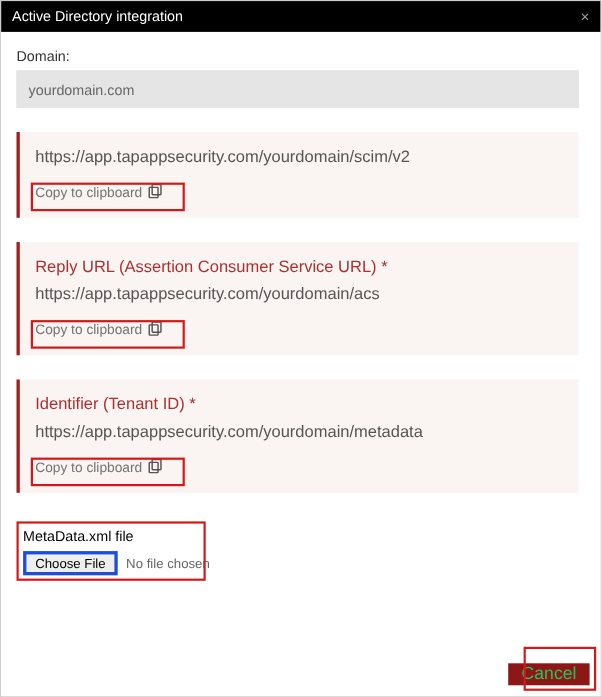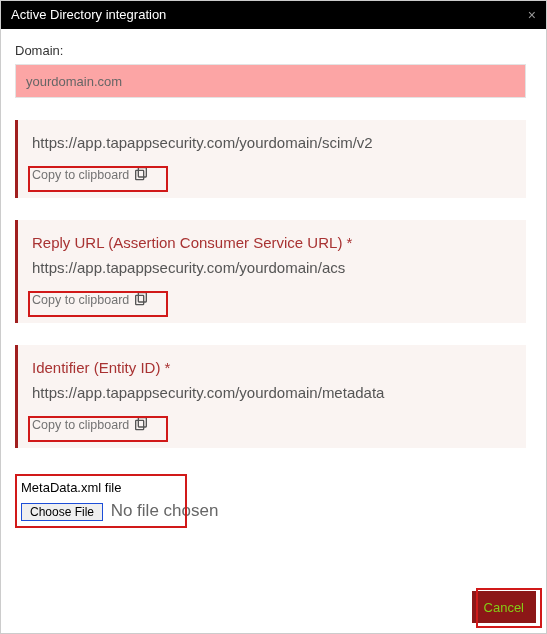--- a/index.html
+++ b/index.html
@@ -34,21 +34,21 @@
     }
     .domain-label {
       font-size: 13px;
       color: #333;
       margin-bottom: 6px;
       display: block;
     }
     .domain-input {
       width: 100%;
       height: 34px;
-      background: #fca5a5;
+      background: #e5e5e5;
       border: 1px solid #e3e3e3;
       padding: 0 10px;
       font-size: 13px;
       color: #666;
     }
     .info-card {
       background: #faf4f2;
       border-left: 3px solid #a01f1f;
       margin-top: 22px;
       padding: 14px 14px 10px 14px;
@@ -89,44 +89,44 @@
       display: inline-block;
       padding: 6px 8px 8px 6px;
     }
     .meta-label {
       font-size: 13px;
       color: #000000;
       margin-bottom: 6px;
     }
     .file-btn {
       font-size: 12px;
-      border: 1px solid #1d4ed8;
+      border: 3px solid #1d4ed8;
       background: #efefef;
       padding: 1px 8px;
       cursor: pointer;
     }
     .file-status {
-      font-size: 17px;
+      font-size: 12px;
       color: #666;
       margin-left: 4px;
     }
     .footer {
       position: absolute;
       bottom: 0;
       right: 0;
       padding: 10px;
       display: flex;
       gap: 8px;
     }
     .btn {
       min-width: 56px;
-      height: 32px;
+      height: 20px;
       border: none;
-      color: #84cc16;
-      font-size: 13px;
+      color: #22c55e;
+      font-size: 16px;
       cursor: pointer;
       padding: 0 12px;
     }
     .btn-cancel { background: #8c1717; }
     .btn-save   { background: #2b2b2b; }
     .save-highlight {
       position: absolute;
       border: 2px solid #d11919;
       width: 66px;
       height: 40px;
@@ -174,21 +174,21 @@
             <rect x="8" y="4" width="12" height="14" rx="1"></rect>
             <rect x="4" y="8" width="12" height="14" rx="1"></rect>
           </svg>
       </span>
     </div>
     <div class="highlight-box" style="left:10px; bottom:6px; width:140px; height:26px;"></div>
   </div>
 
   
   <div class="info-card">
-    <div class="card-title">Identifier (Entity ID) *</div>
+    <div class="card-title">Identifier (Tenant ID) *</div>
     <div class="card-url">https://app.tapappsecurity.com/yourdomain/metadata</div>
     <div class="copy-row">
       <span>Copy to clipboard</span>
       <span>
         <svg viewBox="0 0 24 24" fill="none" stroke="#555" stroke-width="2">
             <rect x="8" y="4" width="12" height="14" rx="1"></rect>
             <rect x="4" y="8" width="12" height="14" rx="1"></rect>
           </svg>
       </span>
     </div>

